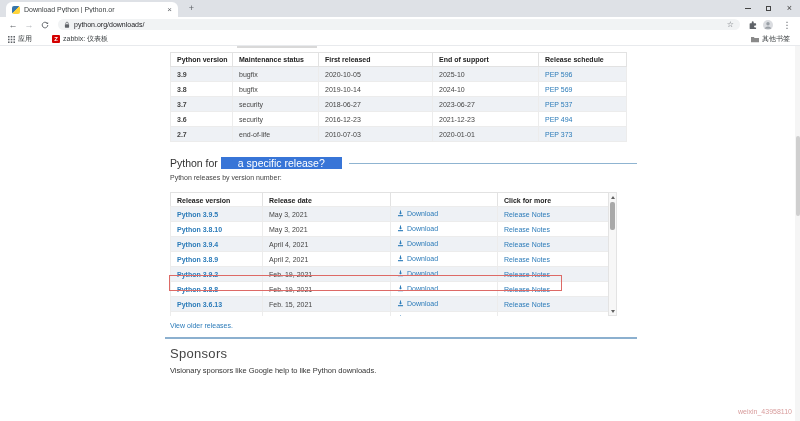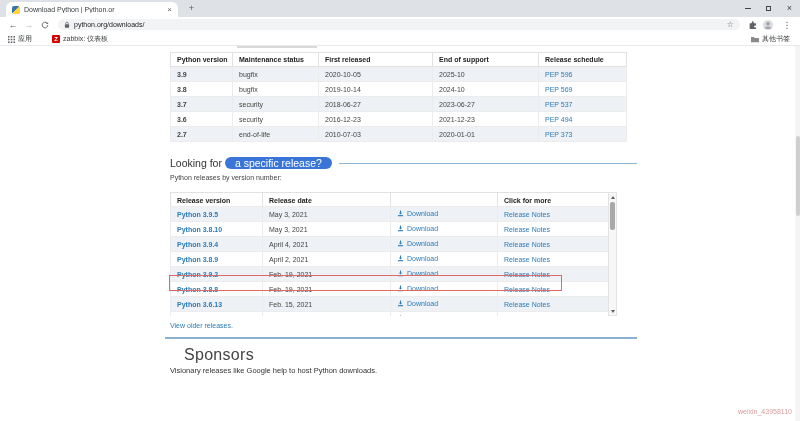--- a/index.html
+++ b/index.html
@@ -51,21 +51,21 @@
   .t1{position:absolute;left:170px;top:6px;width:456px;}
   .t1 th,.t2h th{font-size:7px;font-weight:bold;color:#222;text-align:left;padding:0 0 0 6px;
                  height:13px;border:1px solid #e2e2e2;background:#fff;overflow:hidden;white-space:nowrap;}
   .t1 td{font-size:7px;color:#444;padding:0 0 0 6px;height:14px;border:1px solid #ececec;
          overflow:hidden;white-space:nowrap;}
   .t1 tbody tr:nth-child(odd){background:#eef1f5;}
   .cell-ver{font-weight:bold;color:#333;}
 
   .lookfor{position:absolute;left:170px;top:111px;width:467px;display:flex;align-items:center;
            font-size:10.5px;color:#333;}
-  .hl{background:#3875d7;color:#fff;padding:0 10px;border-radius:6px;}
+  .hl{background:#3875d7;color:#fff;padding:0 17px;}
   .rule{flex:1;height:1px;background:#8fb4d1;margin-left:7px;}
   .intro{position:absolute;left:170px;top:128px;font-size:7px;color:#444;}
 
   .t2h{position:absolute;left:170px;top:146px;width:438px;}
   .t2h th{height:14px;}
   .scrollwin{position:absolute;left:170px;top:160px;width:438px;height:110px;overflow:hidden;}
   .t2{width:438px;}
   .t2 td{font-size:7px;color:#444;padding:0 0 0 6px;height:14px;border:1px solid #ececec;
          overflow:hidden;white-space:nowrap;}
   .t2 tbody tr:nth-child(odd){background:#eef1f5;}
@@ -80,21 +80,21 @@
           border-bottom:3.5px solid #606060;}
   .tri-down{width:0;height:0;border-left:2.5px solid transparent;border-right:2.5px solid transparent;
             border-top:3.5px solid #606060;}
   .sb-thumb{position:absolute;left:1px;top:9px;width:5px;height:28px;background:#a9a9a9;border-radius:2px;}
 
   .redbox{position:absolute;left:169px;top:229px;width:393px;height:16px;border:1px solid #dd6a66;
           box-sizing:border-box;pointer-events:none;}
   .older{position:absolute;left:170px;top:276px;font-size:7px;}
 
   .divider{position:absolute;left:165px;top:291px;width:472px;height:2px;background:#8cb0cf;}
-  .sp-head{position:absolute;left:184px;top:300px;font-size:16px;color:#444;letter-spacing:.3px;}
+  .sp-head{position:absolute;left:170px;top:300px;font-size:13px;color:#444;letter-spacing:.3px;}
   .sp-text{position:absolute;left:170px;top:320px;font-size:7.5px;color:#333;}
   .google{position:absolute;left:167px;top:331px;font-size:37px;line-height:34px;font-weight:bold;
           letter-spacing:-1.5px;}
   .watermark{position:absolute;right:8px;top:362px;font-size:7px;color:#d89c9c;}
   .main-scroll{position:absolute;right:0;top:0;width:5px;bottom:0;background:#f5f5f5;}
   .main-thumb{position:absolute;left:0.5px;top:90px;width:4px;height:80px;background:#cfcfcf;border-radius:2px;}
   svg{display:block;}
 </style>
 </head>
 <body>
@@ -234,21 +234,21 @@
             <td class="cell-ver">2.7</td>
             <td>end-of-life</td>
             <td>2010-07-03</td>
             <td>2020-01-01</td>
             <td><a class="lnk" href="#">PEP 373</a></td>
           </tr>
         </tbody>
     </table>
 
     <div class="lookfor">
-      <span style="white-space:pre;">Looking for </span>
+      <span style="white-space:pre;">Python for </span>
       <span class="hl">a specific release?</span>
       <span class="rule"></span>
     </div>
     <div class="intro">Python releases by version number:</div>
 
     <table class="t2h">
       <colgroup>
           <col style="width:92px">
           <col style="width:128px">
           <col style="width:107px">
@@ -382,21 +382,21 @@
           <span class="tri-down"></span>
         </span>
     </div>
 
     <div class="redbox" id="redbox" style="top: 229px;"></div>
 
     <a class="older lnk" href="#">View older releases.</a>
 
     <div class="divider"></div>
     <div class="sp-head">Sponsors</div>
-    <div class="sp-text">Visionary releases like Google help to host Python downloads.</div>
+    <div class="sp-text">Visionary sponsors like Google help to like Python downloads.</div>
 
     <div class="watermark">weixin_43958110</div>
 
     <div class="main-scroll">
       <span class="main-thumb"></span>
     </div>
   </div>
 </div>
 
 </body></html>

